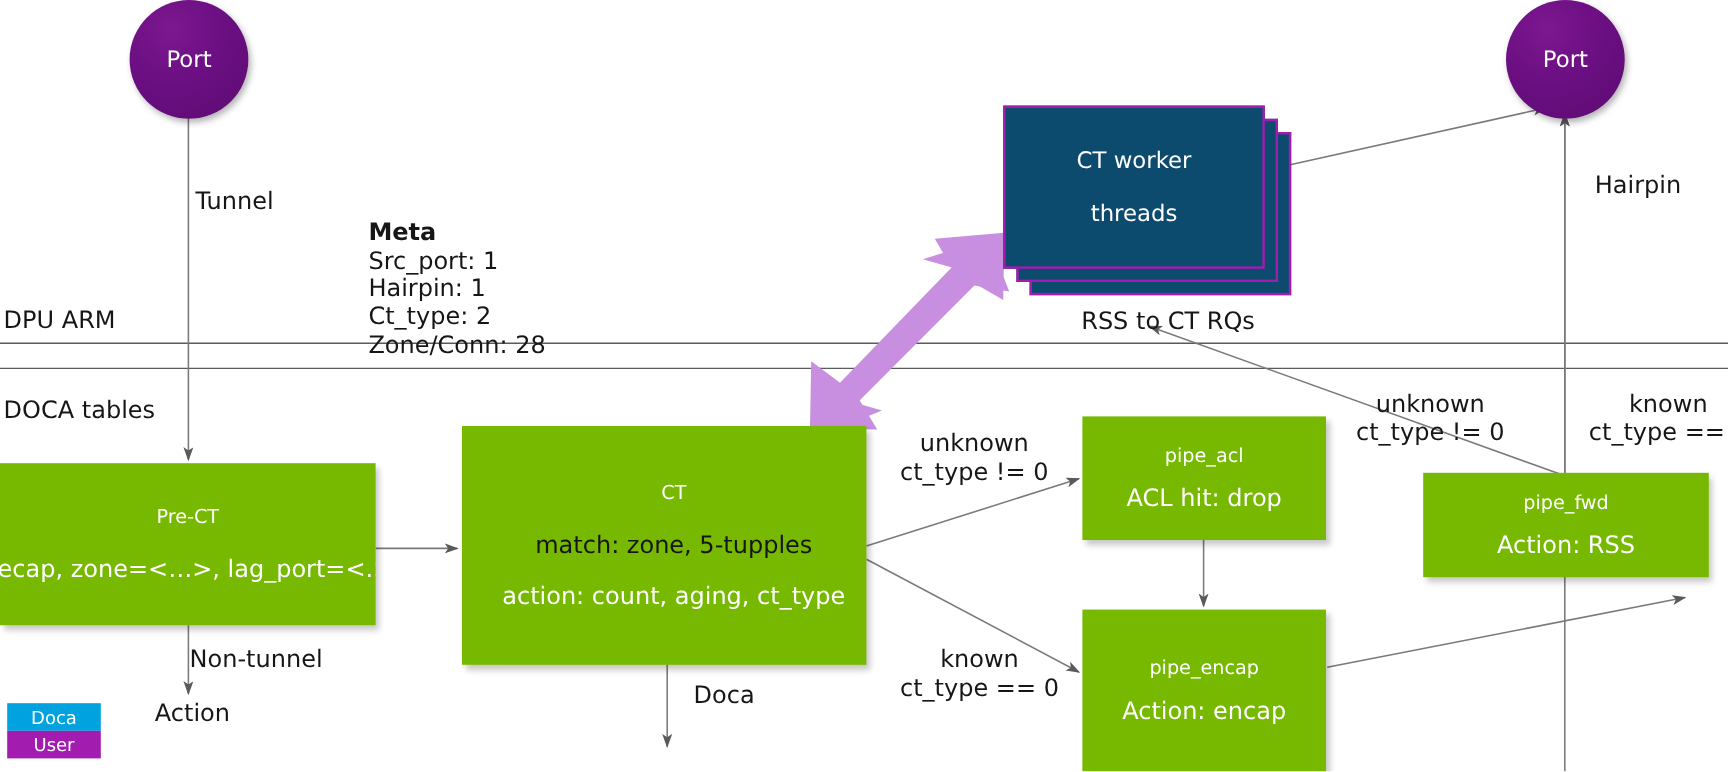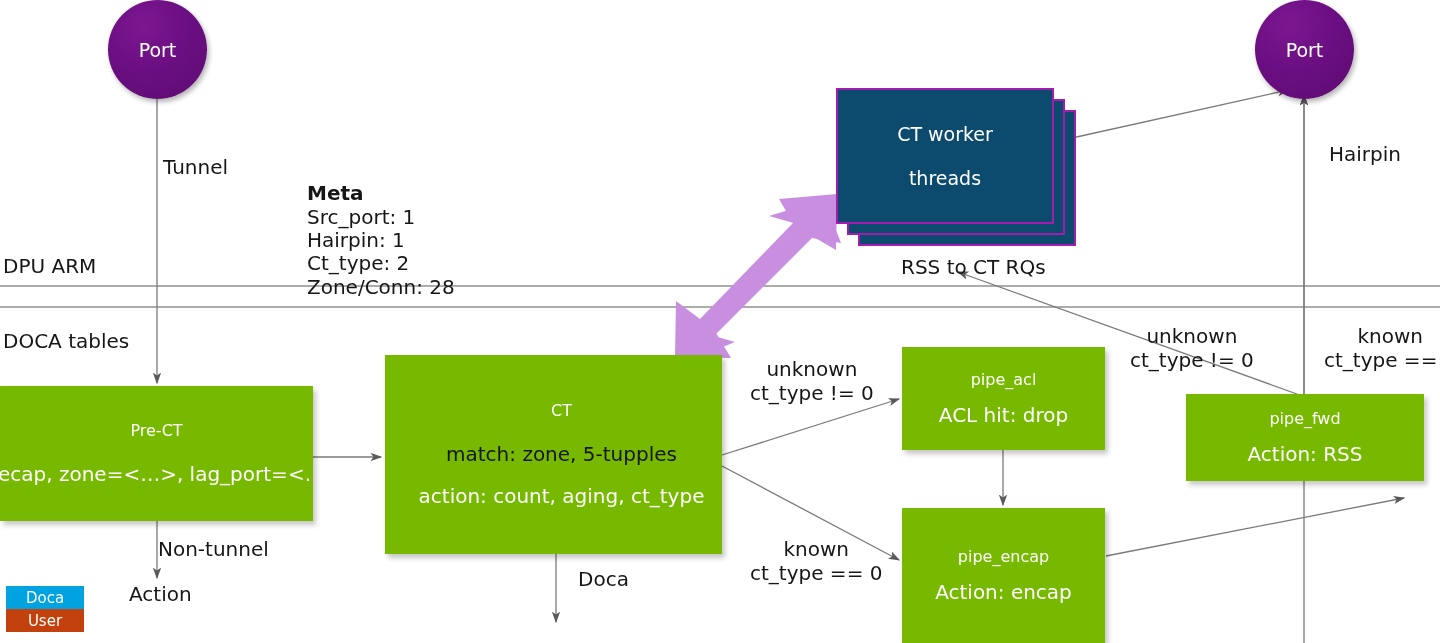--- a/index.html
+++ b/index.html
@@ -242,18 +242,18 @@
   <div class="node gbox" style="left:1186px; top:394px; width:238px; height:87px;">
     <div class="ttl">pipe_fwd</div>
     <div style="height:14px;"></div>
     <div class="sub">Action: RSS</div>
   </div>
 
   <div class="legend" style="left:6px; top:586px;">
     <div class="legend-row" style="background:#00a3e0;">
       <span class="lbl">Doca</span>
     </div>
-    <div class="legend-row" style="background:#c2410c;">
+    <div class="legend-row" style="background:#a21caf;">
       <span class="lbl">User</span>
     </div>
   </div>
 
 </div>
 
 </body></html>

